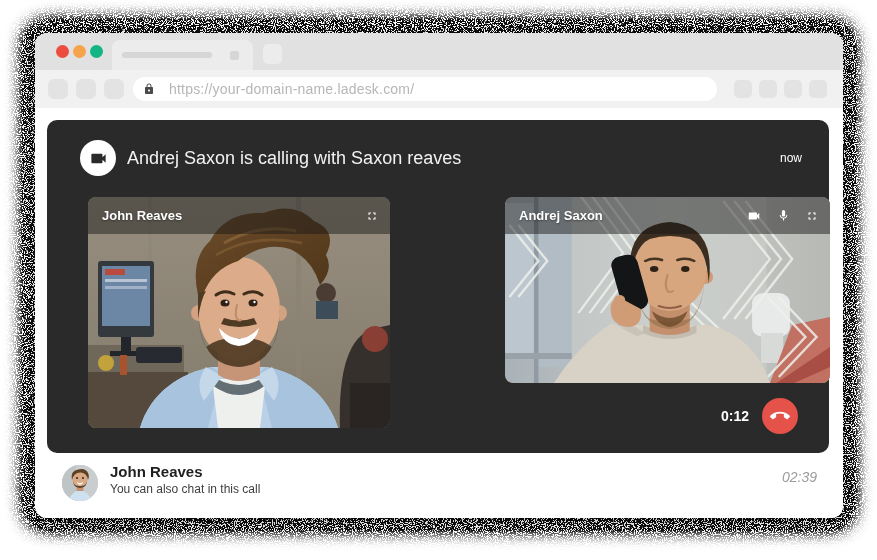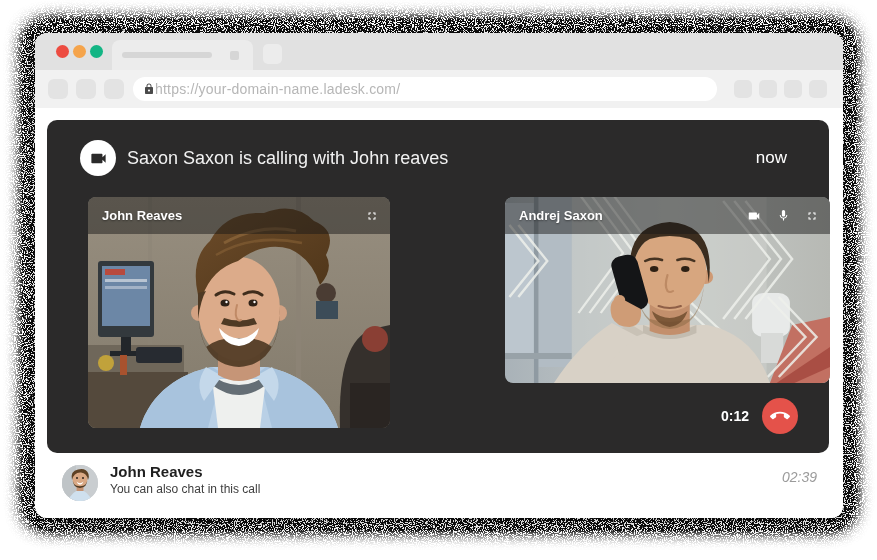--- a/index.html
+++ b/index.html
@@ -32,36 +32,36 @@
             background:#f1f1f1; }
   .nav-sq { position:absolute; top:9px; width:20px; height:20px; border-radius:6px;
             background:#e3e3e3; }
   .nav-sq.s1 { left:13px; } .nav-sq.s2 { left:41px; } .nav-sq.s3 { left:69px; }
   .nav-sq.right { top:10px; width:18px; height:18px; border-radius:5px; }
   .nav-sq.r1 { left:699px; } .nav-sq.r2 { left:724px; }
   .nav-sq.r3 { left:749px; } .nav-sq.r4 { left:774px; }
   .addressbar { position:absolute; left:98px; top:7px; width:584px; height:24px;
                 background:#ffffff; border-radius:12px; display:flex;
                 align-items:center; padding-left:10px; }
-  .url { margin-left:0; font-size:14px; color:#b6b6b6; letter-spacing:0.2px;
+  .url { margin-left:14px; font-size:14px; color:#b6b6b6; letter-spacing:0.2px;
          white-space:nowrap; }
 
   
   .content { position:absolute; left:0; top:75px; width:808px; height:410px;
              background:#ffffff; border-radius:0 0 12px 12px; }
 
   .call-panel { position:absolute; left:12px; top:12px; width:782px; height:333px;
                 background:#2b2a2a; border-radius:10px; }
   .cam-badge { position:absolute; left:33px; top:20px; width:36px; height:36px;
                border-radius:50%; background:#ffffff; display:flex;
                align-items:center; justify-content:center; }
   .call-title { position:absolute; left:80px; top:20px; height:36px; line-height:36px;
                 font-size:18px; color:#f2f2f2; white-space:nowrap; }
-  .call-now { position:absolute; right:42px; top:20px; height:36px; line-height:36px;
-              font-size:17px; color:#ffffff; }
+  .call-now { position:absolute; right:27px; top:20px; height:36px; line-height:36px;
+              font-size:12px; color:#ffffff; }
 
   .video { position:absolute; border-radius:8px; overflow:hidden; background:#555; }
   .video.left  { left:41px;  top:77px; width:302px; height:231px; }
   .video.right { left:458px; top:77px; width:325px; height:186px; }
   .video svg.pic { position:absolute; left:0; top:0; width:100%; height:100%; display:block; }
   .video-topbar { position:absolute; left:0; top:0; right:0; height:37px;
                   background:rgba(22,22,22,0.48); display:flex; align-items:center;
                   padding:0 12px 0 14px; }
   .video-label { font-size:13px; font-weight:bold; color:#ffffff;
                  text-shadow:0 1px 2px rgba(0,0,0,0.4); }
@@ -134,21 +134,21 @@
 
     <div class="content">
 
       <div class="call-panel">
 
         <span class="cam-badge">
           <svg width="19" height="19" viewBox="0 0 24 24">
             <path fill="#2b2a2a" d="M17 10.5V7c0-.55-.45-1-1-1H4c-.55 0-1 .45-1 1v10c0 .55.45 1 1 1h12c.55 0 1-.45 1-1v-3.5l4 4v-11l-4 4z"></path>
           </svg>
         </span>
-        <span class="call-title">Saxon Saxon is calling with John reaves</span>
+        <span class="call-title">Andrej Saxon is calling with Saxon reaves</span>
         <span class="call-now">now</span>
 
         <div class="video left">
           <svg class="pic" viewBox="0 0 302 231" preserveAspectRatio="none">
             <defs>
               <linearGradient id="jwall" x1="0" y1="0" x2="0" y2="1">
                 <stop offset="0" stop-color="#978e7f"></stop>
                   <stop offset="1" stop-color="#837b6c"></stop>
               </linearGradient>
               <linearGradient id="jhair" x1="0" y1="0" x2="1" y2="1">

